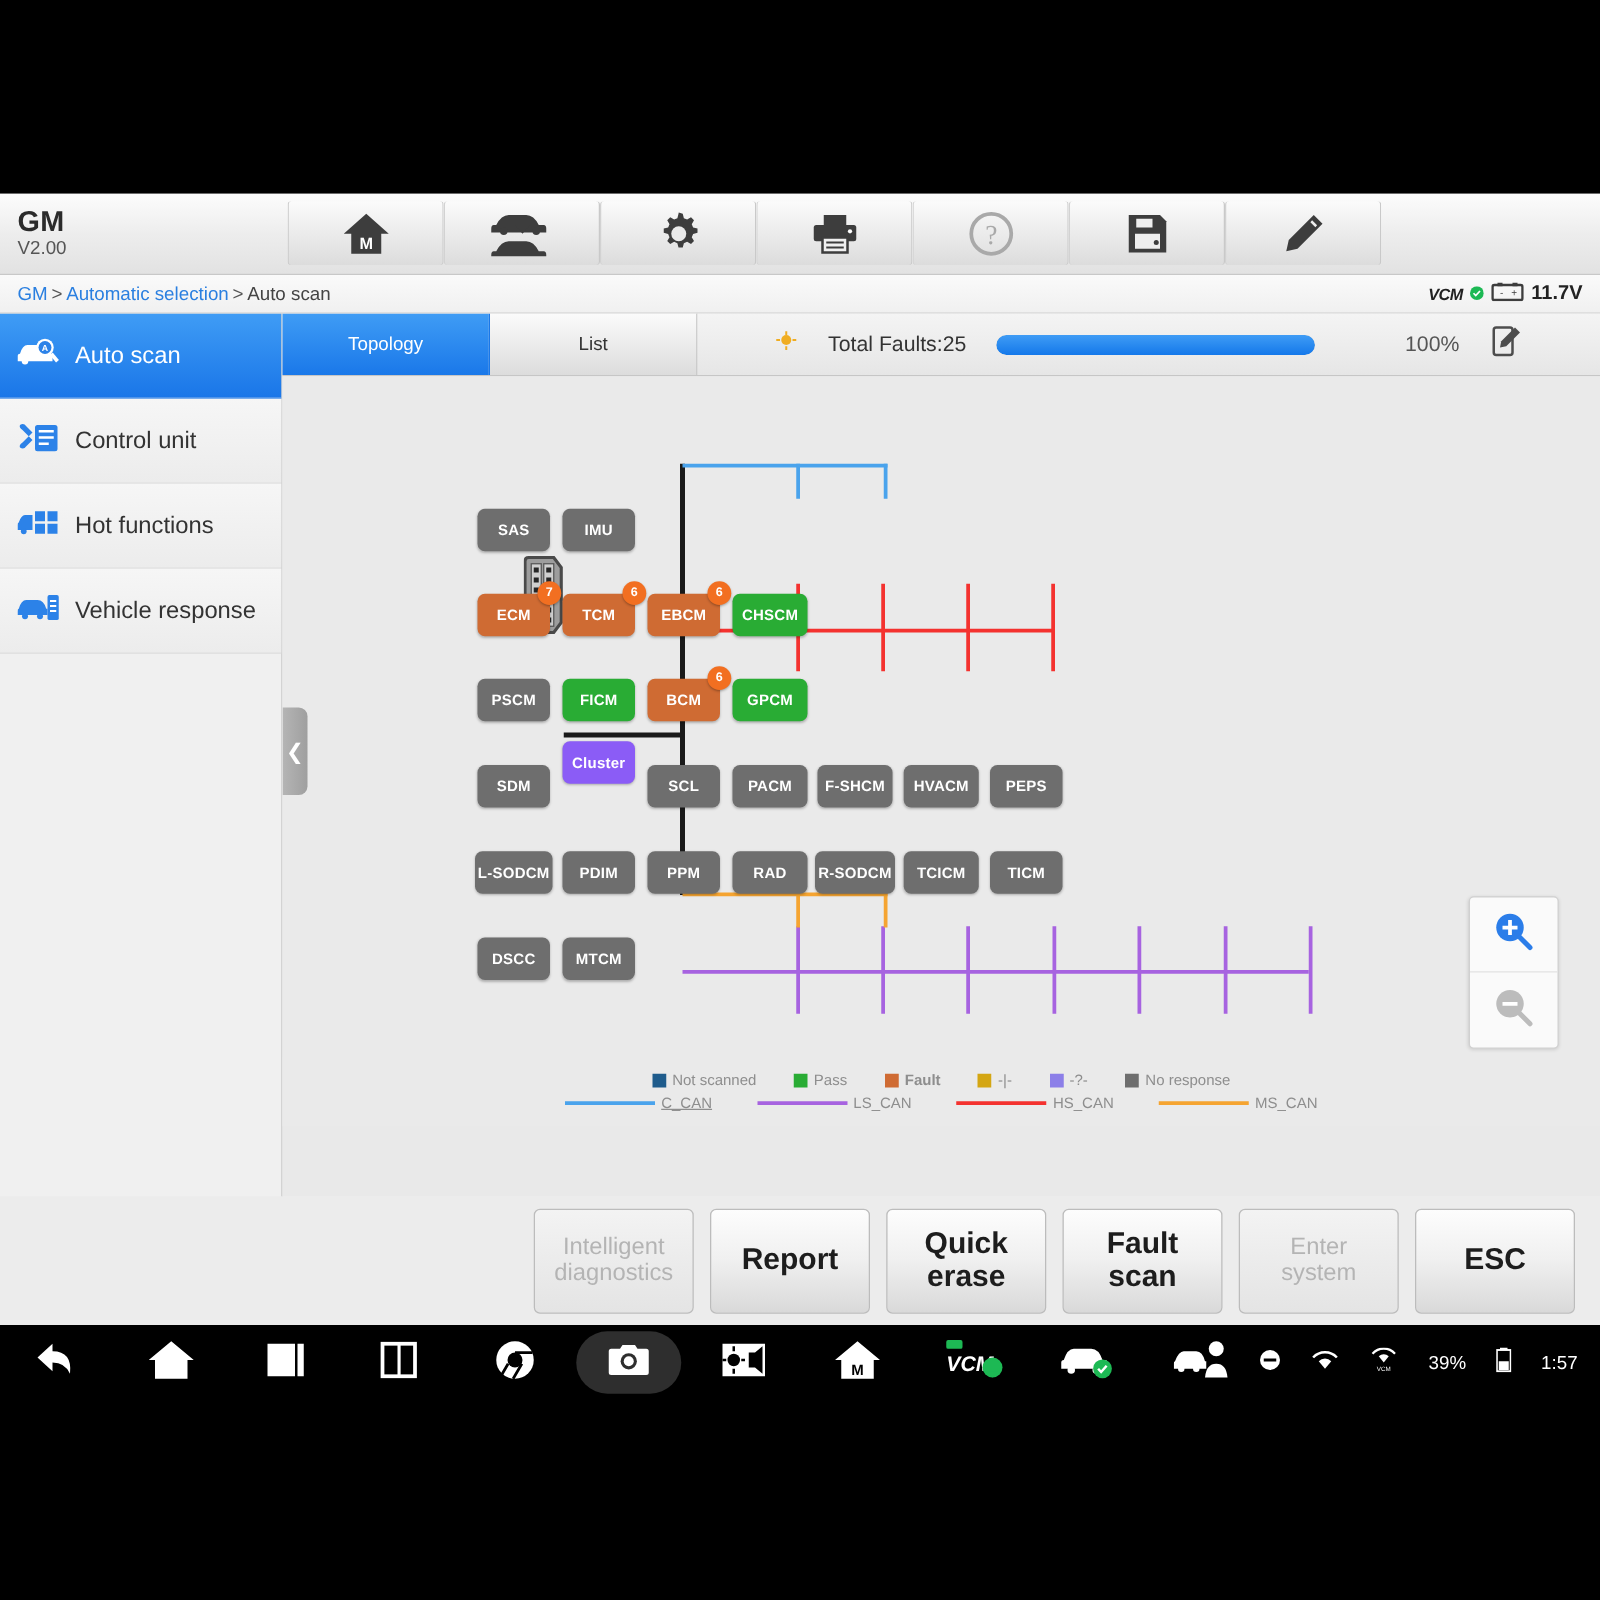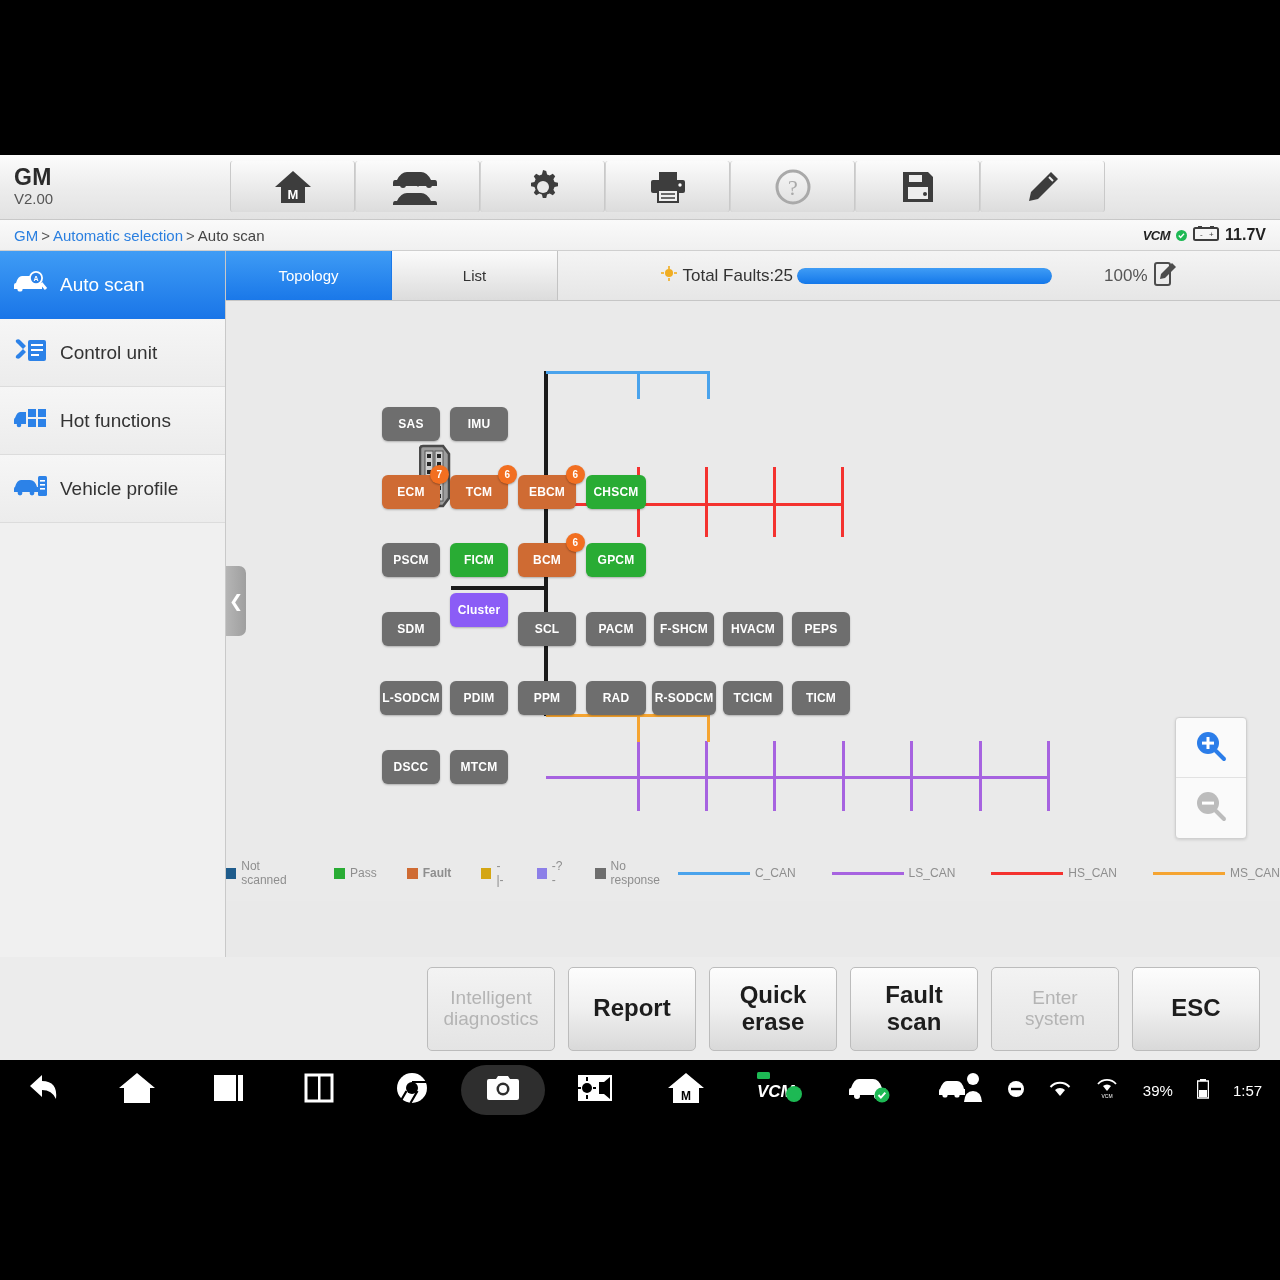--- a/index.html
+++ b/index.html
@@ -77,21 +77,21 @@
     width: 166px; display: flex; align-items: center; justify-content: center;
     font-size: 15px; color: #333;
     background: linear-gradient(to bottom,#fbfbfb,#dcdcdc);
     border-right: 1px solid #c3c3c3;
   }
   .tab.active {
     background: linear-gradient(to bottom,#3f9cf5,#1a78e9);
     color: #fff; border-right: 1px solid #1a78e9;
   }
   .scanstat {
-    flex: 1; display: flex; align-items: center; justify-content: center; gap: 4px;
+    flex: 1; display: flex; align-items: center; justify-content: center; gap: 24px;
     background: linear-gradient(to bottom,#f4f4f4,#e6e6e6);
   }
   .faults { font-size: 17px; color: #333; }
   .pbar {
     width: 255px; height: 16px; border-radius: 8px; background: #d2d2d2; overflow: hidden;
   }
   .pfill { height: 100%; background: linear-gradient(to bottom,#3f9cf5,#1478ea); border-radius: 8px; }
   .pct { font-size: 17px; color: #555; margin-left: 48px; }
 
   
@@ -123,21 +123,21 @@
     position: absolute; right: 33px; bottom: 62px; width: 72px;
     background: #fafafa; border: 1px solid #d0d0d0; border-radius: 4px; z-index: 20;
     box-shadow: 0 1px 3px rgba(0,0,0,.12);
   }
   .zoomctl div { height: 60px; display: flex; align-items: center; justify-content: center; }
   .zoomctl div:first-child { border-bottom: 1px solid #e2e2e2; }
 
   
   .legend {
     position: absolute; left: 0; right: 0; bottom: 0; height: 56px;
-    background: #eaeaea; display: flex; 
+    background: #eaeaea; display: flex; flex-direction: column;
     align-items: center; justify-content: center; gap: 4px;
   }
   .legrow { display: flex; align-items: center; }
   .legitem { display: flex; align-items: center; gap: 5px; font-size: 12px; color: #8e8e8e; }
   .swatch { width: 11px; height: 11px; display: inline-block; }
   .legline { width: 72px; height: 3px; display: inline-block; }
 
   
   .btnbar { height: 103px; background: #ececec; display: flex; align-items: center; justify-content: flex-end; padding-right: 20px; gap: 13px; }
   .abtn {
@@ -314,21 +314,21 @@
           <svg width="34" height="26" viewBox="0 0 34 26">
             <path d="M1 14 q2-7 6-7 h9 q5 0 7 7 h1 v5 H0 v-3 q0-2 1-2z" fill="#2c82e8"></path>
             <circle cx="6" cy="20" r="2.4" fill="#2c82e8"></circle>
               <circle cx="18" cy="20" r="2.4" fill="#2c82e8"></circle>
             <rect x="24" y="3" width="9" height="20" rx="1.5" fill="#2c82e8"></rect>
             <rect x="26" y="7" width="5" height="1.6" fill="#fff"></rect>
               <rect x="26" y="11" width="5" height="1.6" fill="#fff"></rect>
               <rect x="26" y="15" width="5" height="1.6" fill="#fff"></rect>
           </svg>
         </span>
-        <span class="lbl">Vehicle profile</span>
+        <span class="lbl">Vehicle response</span>
       </div>
     </div>
 
     <div class="content">
 
       <div class="tabrow">
         <div class="tab active">
           <span>Topology</span>
         </div>
         <div class="tab">
@@ -541,21 +541,21 @@
               <div class="legitem" style="margin-left: 30px;">
                 <span class="swatch" style="background:#8c7fe8"></span>
                 <span>-?-</span>
               </div>
               <div class="legitem" style="margin-left: 30px;">
                 <span class="swatch" style="background:#6e6e6e"></span>
                 <span>No response</span>
               </div>
             </div>
           <div class="legrow" id="legend-buses">
-              <div class="legitem" style="margin-left: 0px;">
+              <div class="legitem" style="margin-left: 0px; text-decoration: underline;">
                 <span class="legline" style="background:#4aa3ec"></span>
                 <span>C_CAN</span>
               </div>
               <div class="legitem" style="margin-left: 36px;">
                 <span class="legline" style="background:#a763e0"></span>
                 <span>LS_CAN</span>
               </div>
               <div class="legitem" style="margin-left: 36px;">
                 <span class="legline" style="background:#f4322f"></span>
                 <span>HS_CAN</span>

